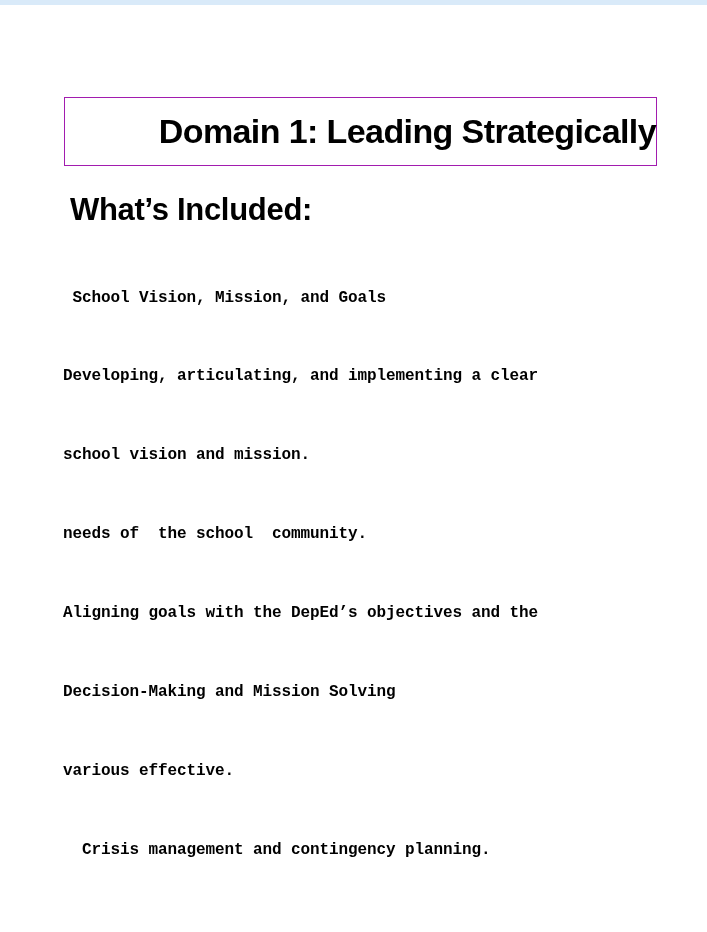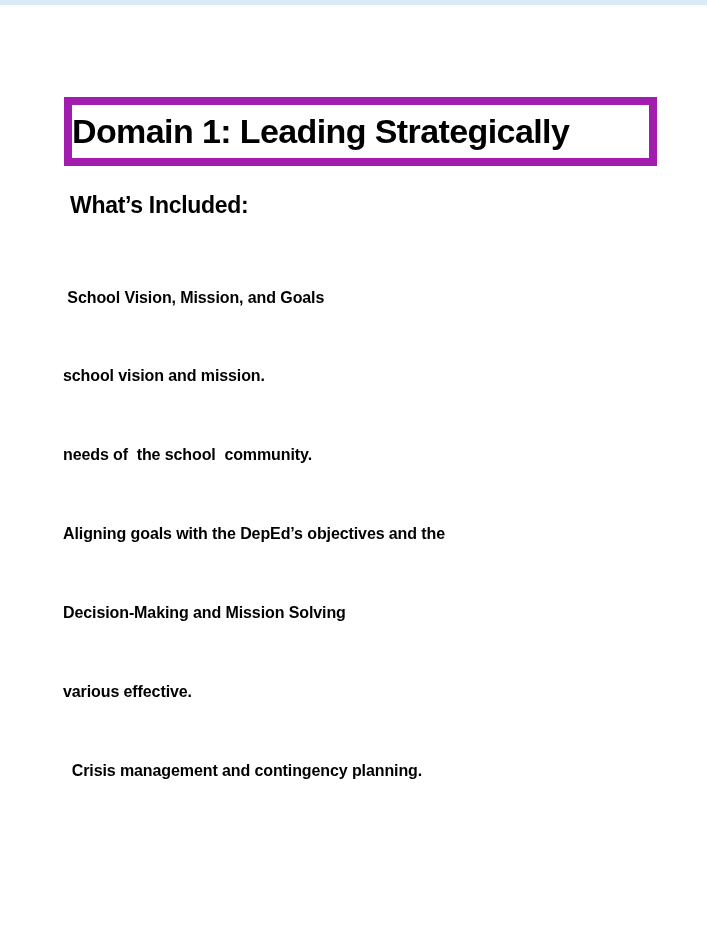--- a/index.html
+++ b/index.html
@@ -23,72 +23,74 @@
     width: 707px;
     height: 5px;
     background: #d9eaf9;
   }
   .title-box {
     position: absolute;
     left: 64px;
     top: 97px;
     width: 593px;
     height: 69px;
-    border: 8px solid #a21caf;
+    border: 1px solid #a21caf;
     box-sizing: border-box;
     display: flex;
     align-items: center;
-    justify-content: flex-start;
+    justify-content: flex-end;
     background: #ffffff;
   }
   .title-text {
     font-size: 34px;
     font-weight: bold;
     letter-spacing: -0.6px;
     white-space: nowrap;
   }
   .section-heading {
     position: absolute;
     left: 70px;
     top: 192px;
     margin: 0;
-    font-size: 23px;
+    font-size: 31px;
     font-weight: bold;
     letter-spacing: -0.3px;
   }
   .content {
     position: absolute;
     left: 63px;
     top: 232px;
     width: 610px;
     font-size: 16px;
     font-weight: bold;
     line-height: 26.3px;
     white-space: pre-wrap;
     letter-spacing: -0.1px;
   }
   .line {
     min-height: 26.3px;
+    font-family: Liberation Mono, monospace;
   }
 </style>
 </head>
 <body>
 
 <div class="page">
 
   <div class="top-strip" style="background-color: rgb(217, 234, 249);"></div>
 
   <div class="title-box">
     <div class="title-text">Domain 1: Leading Strategically</div>
   </div>
 
   <h2 class="section-heading">What’s Included:</h2>
 
   <div class="content">
     <div class="line"> School Vision, Mission, and Goals</div>
+    <div class="line">Developing, articulating, and implementing a clear</div>
     <div class="line">school vision and mission.</div>
     <div class="line">needs of  the school  community.</div>
     <div class="line">Aligning goals with the DepEd’s objectives and the</div>
     <div class="line">Decision-Making and Mission Solving</div>
     <div class="line">various effective.</div>
     <div class="line">  Crisis management and contingency planning.</div>
     
     
     
     

